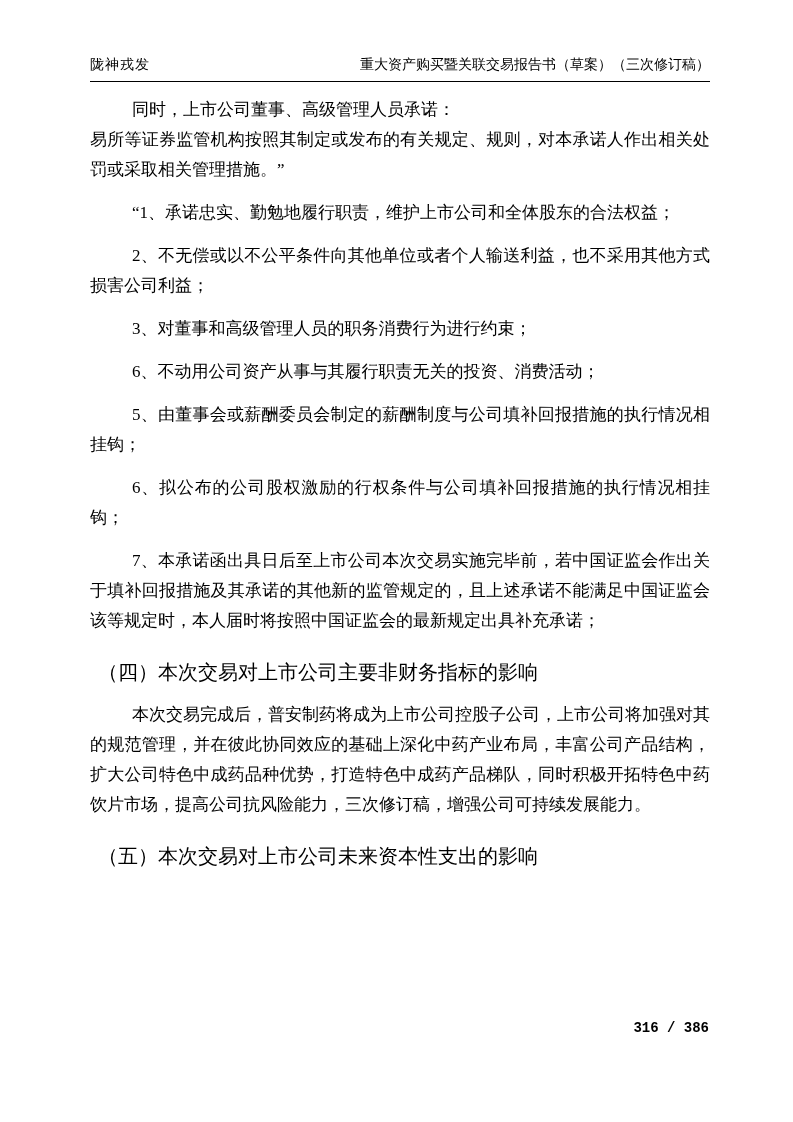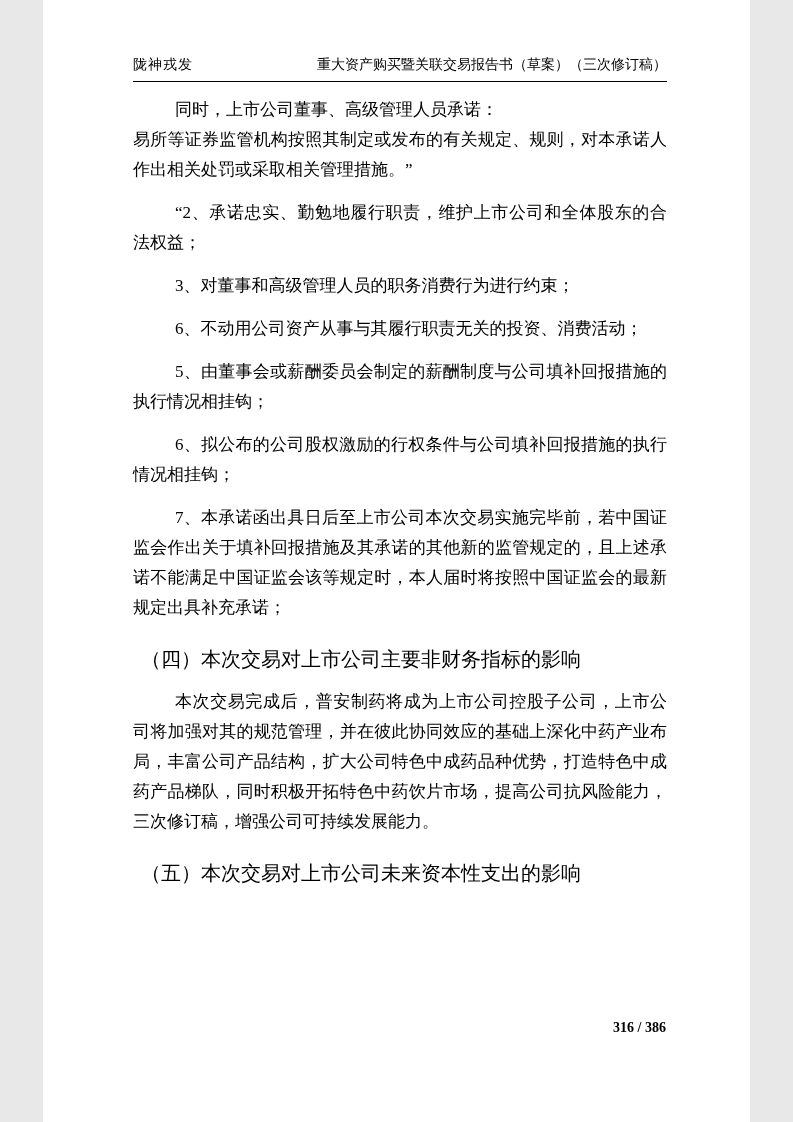--- a/index.html
+++ b/index.html
@@ -1,19 +1,19 @@
 <!DOCTYPE html>
 <html><head>
 <meta charset="utf-8">
 <style>
   * { margin: 0; padding: 0; box-sizing: border-box; }
   html, body { background: #e8e8e8; }
   .page {
     position: relative;
-    width: 707px;
+    width: 793px;
     height: 1122px;
     margin: 0 auto;
     background: #ffffff;
     color: #000000;
     font-family: "Liberation Serif", "DejaVu Serif", serif;
     padding: 56px 83px 0 90px;
     overflow: hidden;
   }
   .doc-header {
     display: flex;
@@ -43,37 +43,38 @@
     padding-left: 8px;
     margin-top: 21px;
     margin-bottom: 2px;
   }
   .page-number {
     position: absolute;
     top: 1020px;
     right: 84px;
     font-size: 14px;
     font-weight: 700;
-    font-family: Liberation Serif, serif;
+    font-family: Liberation Mono, monospace;
   }
 </style>
 </head>
 <body>
 
 <div class="page">
 
   <div class="doc-header">
     <span class="left">陇神戎发</span>
     <span class="right">重大资产购买暨关联交易报告书（草案）（三次修订稿）</span>
   </div>
 
   <div class="doc-body">
     <p class="para indent">同时，上市公司董事、高级管理人员承诺：</p>
     <p class="para flush">易所等证券监管机构按照其制定或发布的有关规定、规则，对本承诺人作出相关处罚或采取相关管理措施。”</p>
-    <p class="para indent">“2、承诺忠实、勤勉地履行职责，维护上市公司和全体股东的合法权益；</p>
+    <p class="para indent">“1、承诺忠实、勤勉地履行职责，维护上市公司和全体股东的合法权益；</p>
+    <p class="para indent">2、不无偿或以不公平条件向其他单位或者个人输送利益，也不采用其他方式损害公司利益；</p>
     <p class="para indent">3、对董事和高级管理人员的职务消费行为进行约束；</p>
     <p class="para indent">6、不动用公司资产从事与其履行职责无关的投资、消费活动；</p>
     <p class="para indent">5、由董事会或薪酬委员会制定的薪酬制度与公司填补回报措施的执行情况相挂钩；</p>
     <p class="para indent">6、拟公布的公司股权激励的行权条件与公司填补回报措施的执行情况相挂钩；</p>
     <p class="para indent">7、本承诺函出具日后至上市公司本次交易实施完毕前，若中国证监会作出关于填补回报措施及其承诺的其他新的监管规定的，且上述承诺不能满足中国证监会该等规定时，本人届时将按照中国证监会的最新规定出具补充承诺；</p>
     <h2 class="heading">（四）本次交易对上市公司主要非财务指标的影响</h2>
     <p class="para indent">本次交易完成后，普安制药将成为上市公司控股子公司，上市公司将加强对其的规范管理，并在彼此协同效应的基础上深化中药产业布局，丰富公司产品结构，扩大公司特色中成药品种优势，打造特色中成药产品梯队，同时积极开拓特色中药饮片市场，提高公司抗风险能力，三次修订稿，增强公司可持续发展能力。</p>
     <h2 class="heading">（五）本次交易对上市公司未来资本性支出的影响</h2>
   </div>
 

